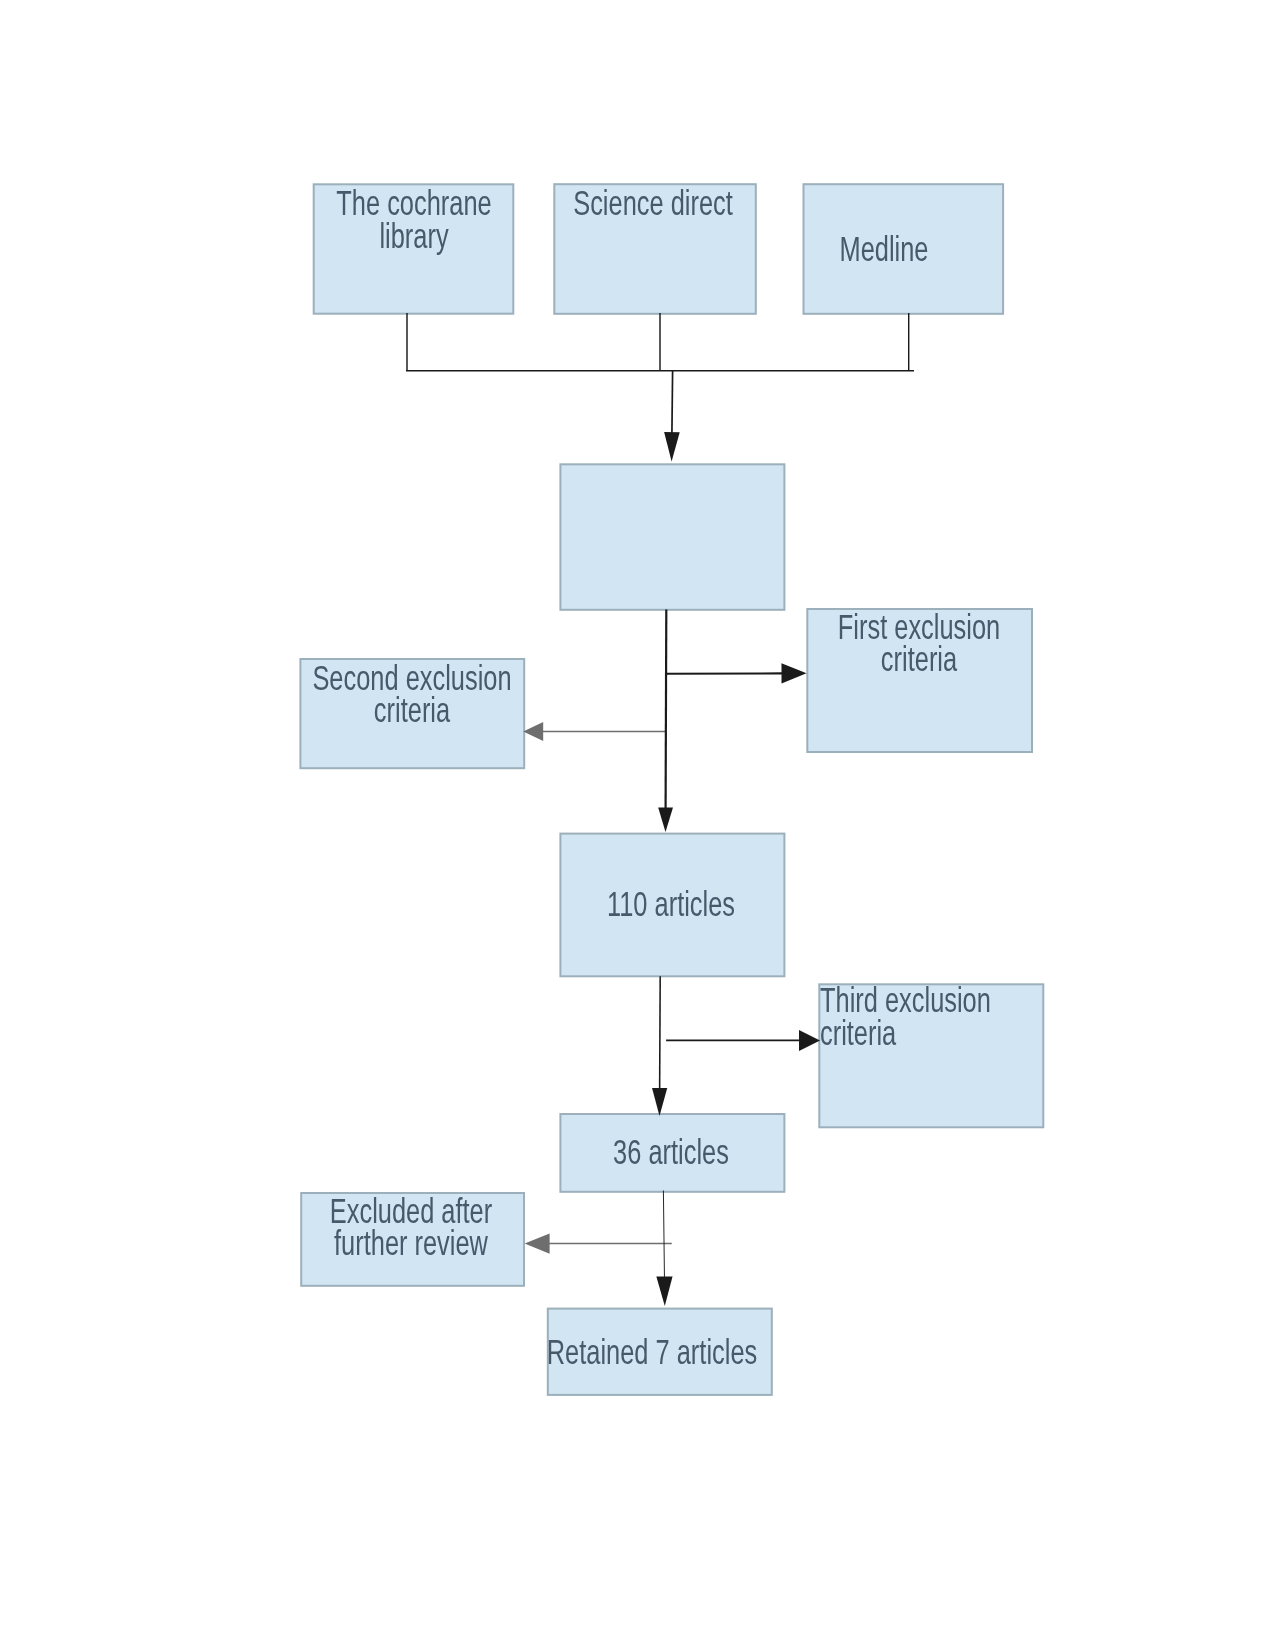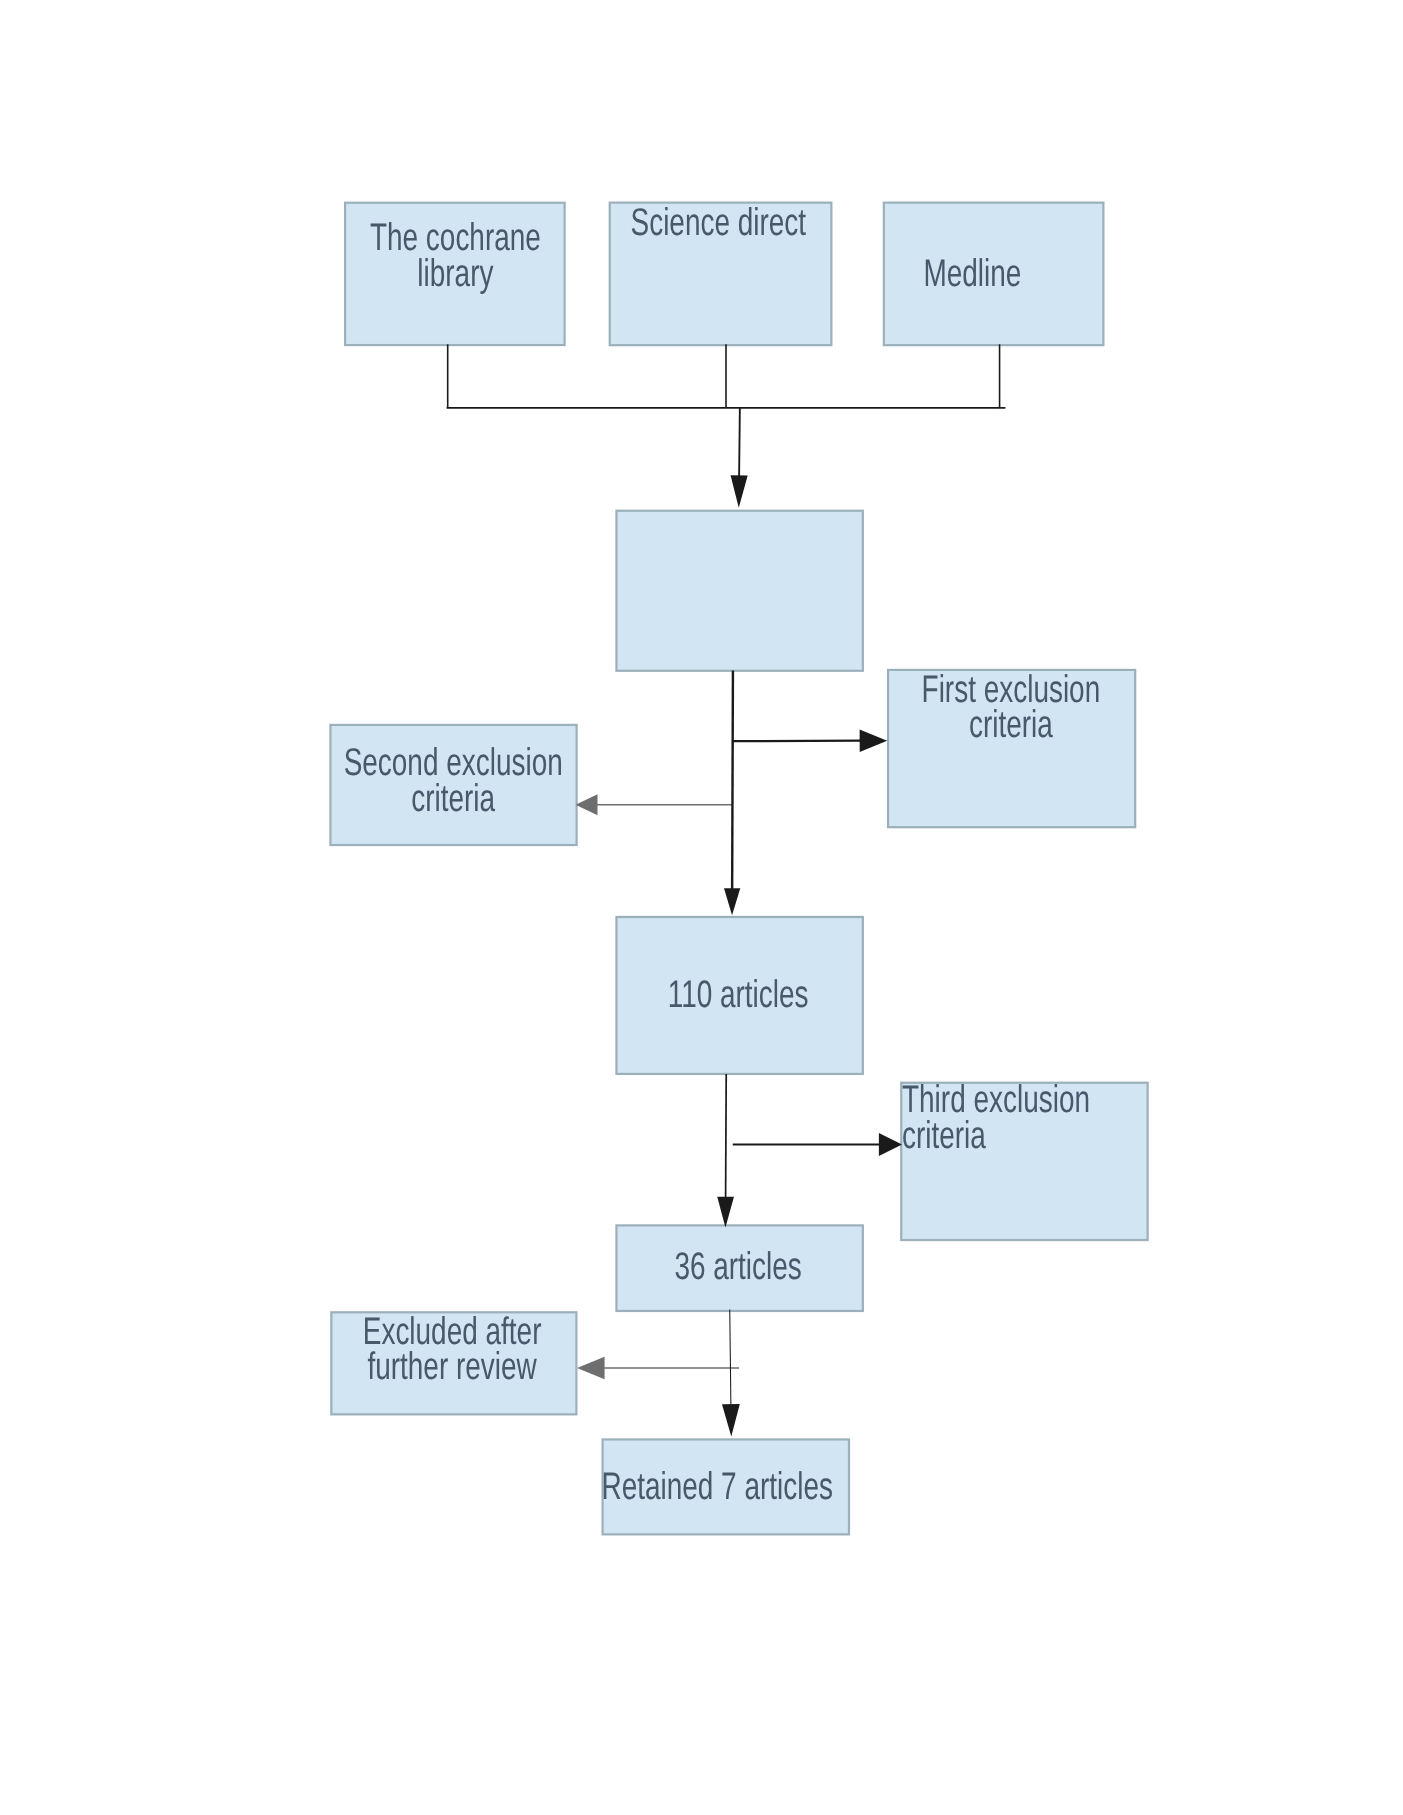--- a/index.html
+++ b/index.html
@@ -69,35 +69,35 @@
       <rect x="560.4" y="464.3" width="224" height="145.5" fill="#d1e5f3" stroke="#9cb0bb" stroke-width="2"></rect>
       <rect x="807.3" y="609" width="224.7" height="143" fill="#d1e5f3" stroke="#9cb0bb" stroke-width="2"></rect>
       <rect x="300.4" y="659" width="223.8" height="109.2" fill="#d1e5f3" stroke="#9cb0bb" stroke-width="2"></rect>
       <rect x="560.4" y="833.6" width="224" height="142.7" fill="#d1e5f3" stroke="#9cb0bb" stroke-width="2"></rect>
       <rect x="819.3" y="984.3" width="224" height="143" fill="#d1e5f3" stroke="#9cb0bb" stroke-width="2"></rect>
       <rect x="560.4" y="1114" width="224" height="77.8" fill="#d1e5f3" stroke="#9cb0bb" stroke-width="2"></rect>
       <rect x="301.2" y="1193" width="222.8" height="92.8" fill="#d1e5f3" stroke="#9cb0bb" stroke-width="2"></rect>
       <rect x="547.8" y="1308.6" width="224" height="86.3" fill="#d1e5f3" stroke="#9cb0bb" stroke-width="2"></rect>
     </svg>
 
-  <div class="node" style="left: 313.7px; top: 184.3px; width: 199.6px; height: 129.4px; margin-top: 13px;">
+  <div class="node" style="left: 313.7px; top: 184.3px; width: 199.6px; height: 129.4px;">
     <div class="lbl" style="color: rgb(71, 89, 106); top: 2.9px; margin-left: -349px;">The cochrane
 library</div>
   </div>
   <div class="node" style="left: 554.3px; top: 184.2px; width: 201.5px; height: 129.6px;">
     <div class="lbl" style="color: rgb(71, 89, 106); top: 3.2px; margin-left: -352px;">Science direct</div>
   </div>
   <div class="node" style="left: 803.5px; top: 184.2px; width: 162px; height: 129.6px;">
     <div class="lbl" style="color: rgb(71, 89, 106); top: 48.9px; margin-left: -351px;">Medline</div>
   </div>
   <div class="node" style="left: 807.3px; top: 609px; width: 224.7px; height: 113px;">
     <div class="lbl" style="color: rgb(71, 89, 106); top: 1.5px; margin-left: -351px;">First exclusion
 criteria</div>
   </div>
-  <div class="node" style="left: 300.4px; top: 659px; width: 223.8px; height: 109.2px; margin-top: 16px;">
+  <div class="node" style="left: 300.4px; top: 659px; width: 223.8px; height: 109.2px;">
     <div class="lbl" style="color: rgb(71, 89, 106); top: 2.6px; margin-left: -350px;">Second exclusion
 criteria</div>
   </div>
   <div class="node" style="left: 560.4px; top: 833.6px; width: 224px; height: 142.7px;">
     <div class="lbl" style="color: rgb(71, 89, 106); top: 54.8px; margin-left: -351px;">110 articles</div>
   </div>
   <div class="node" style="left: 819.3px; top: 984.3px; width: 224px; height: 143px; text-decoration: underline;">
     <div class="lbl left" style="color: rgb(71, 89, 106); top: 0px; margin-left: 1px;">Third exclusion
 criteria</div>
   </div>

